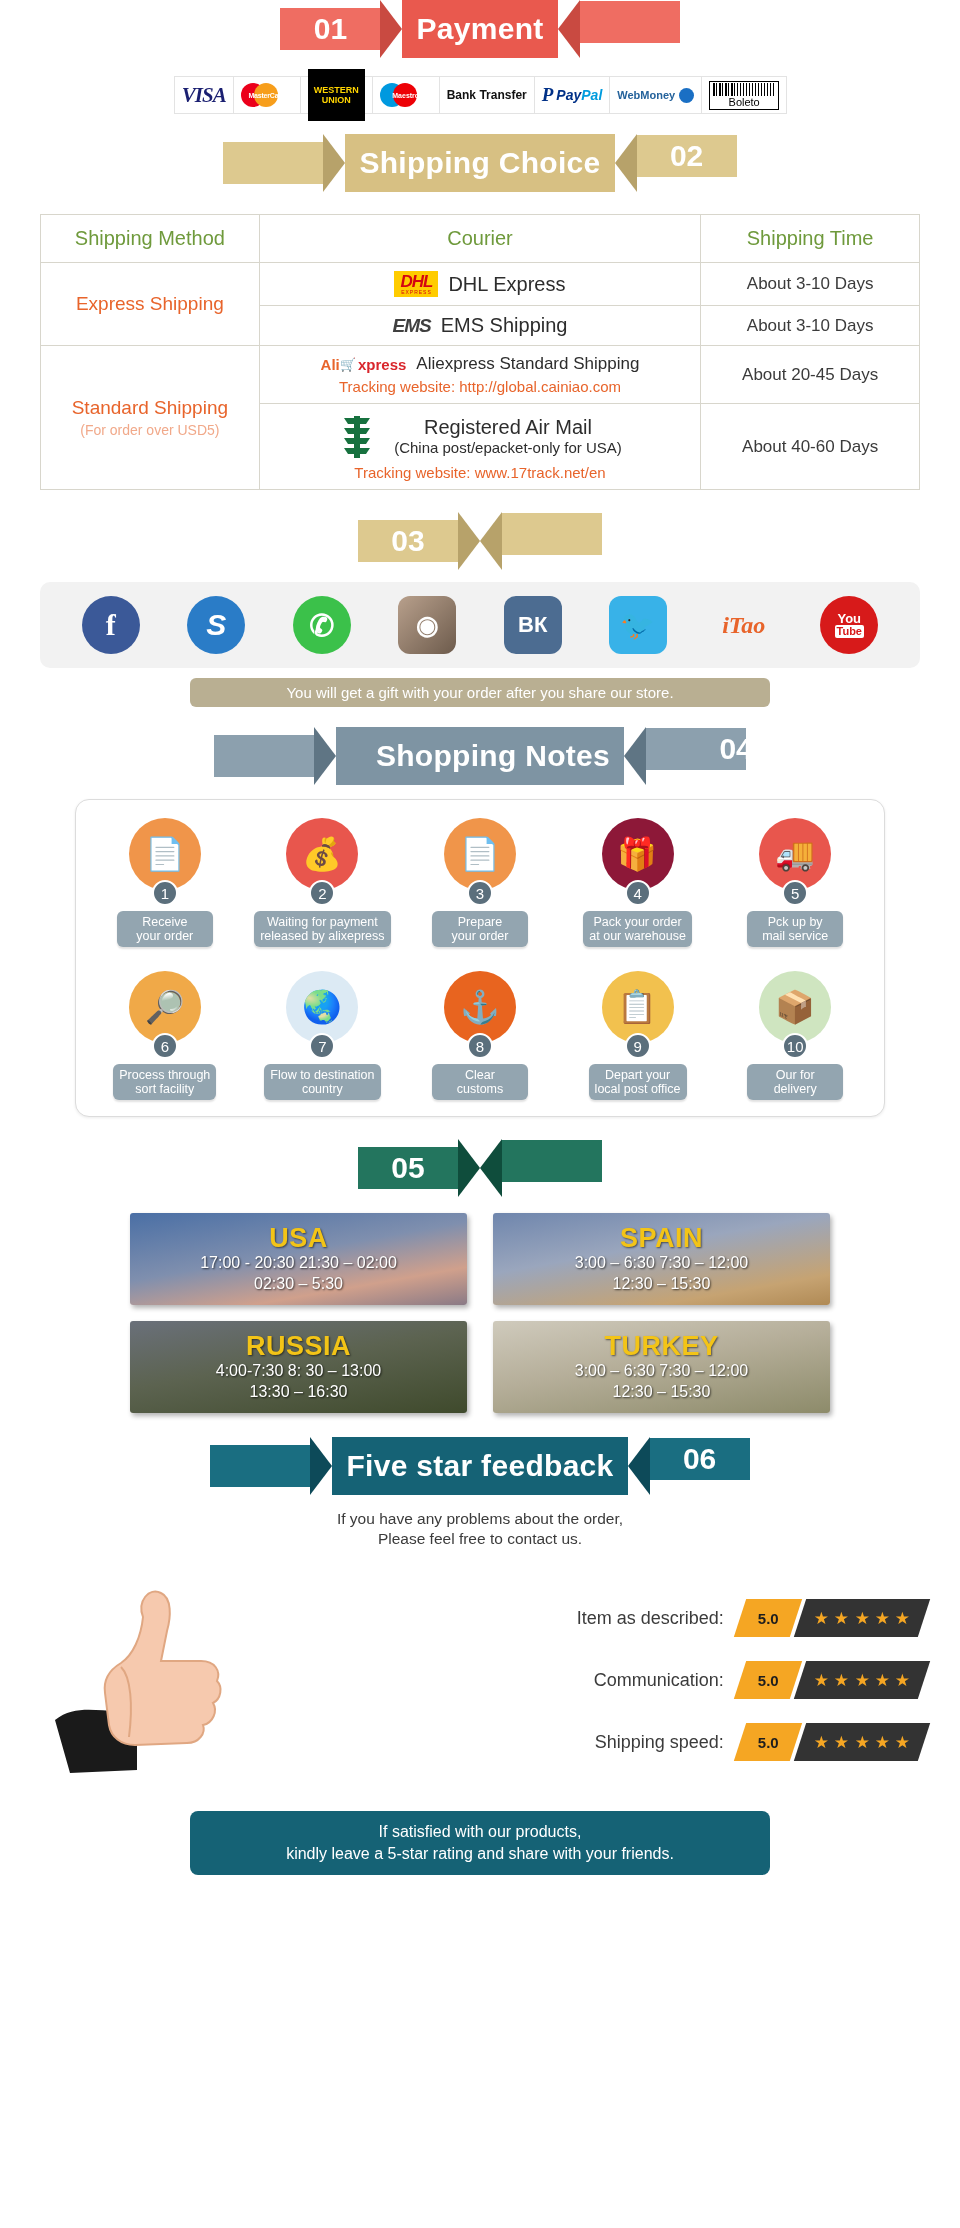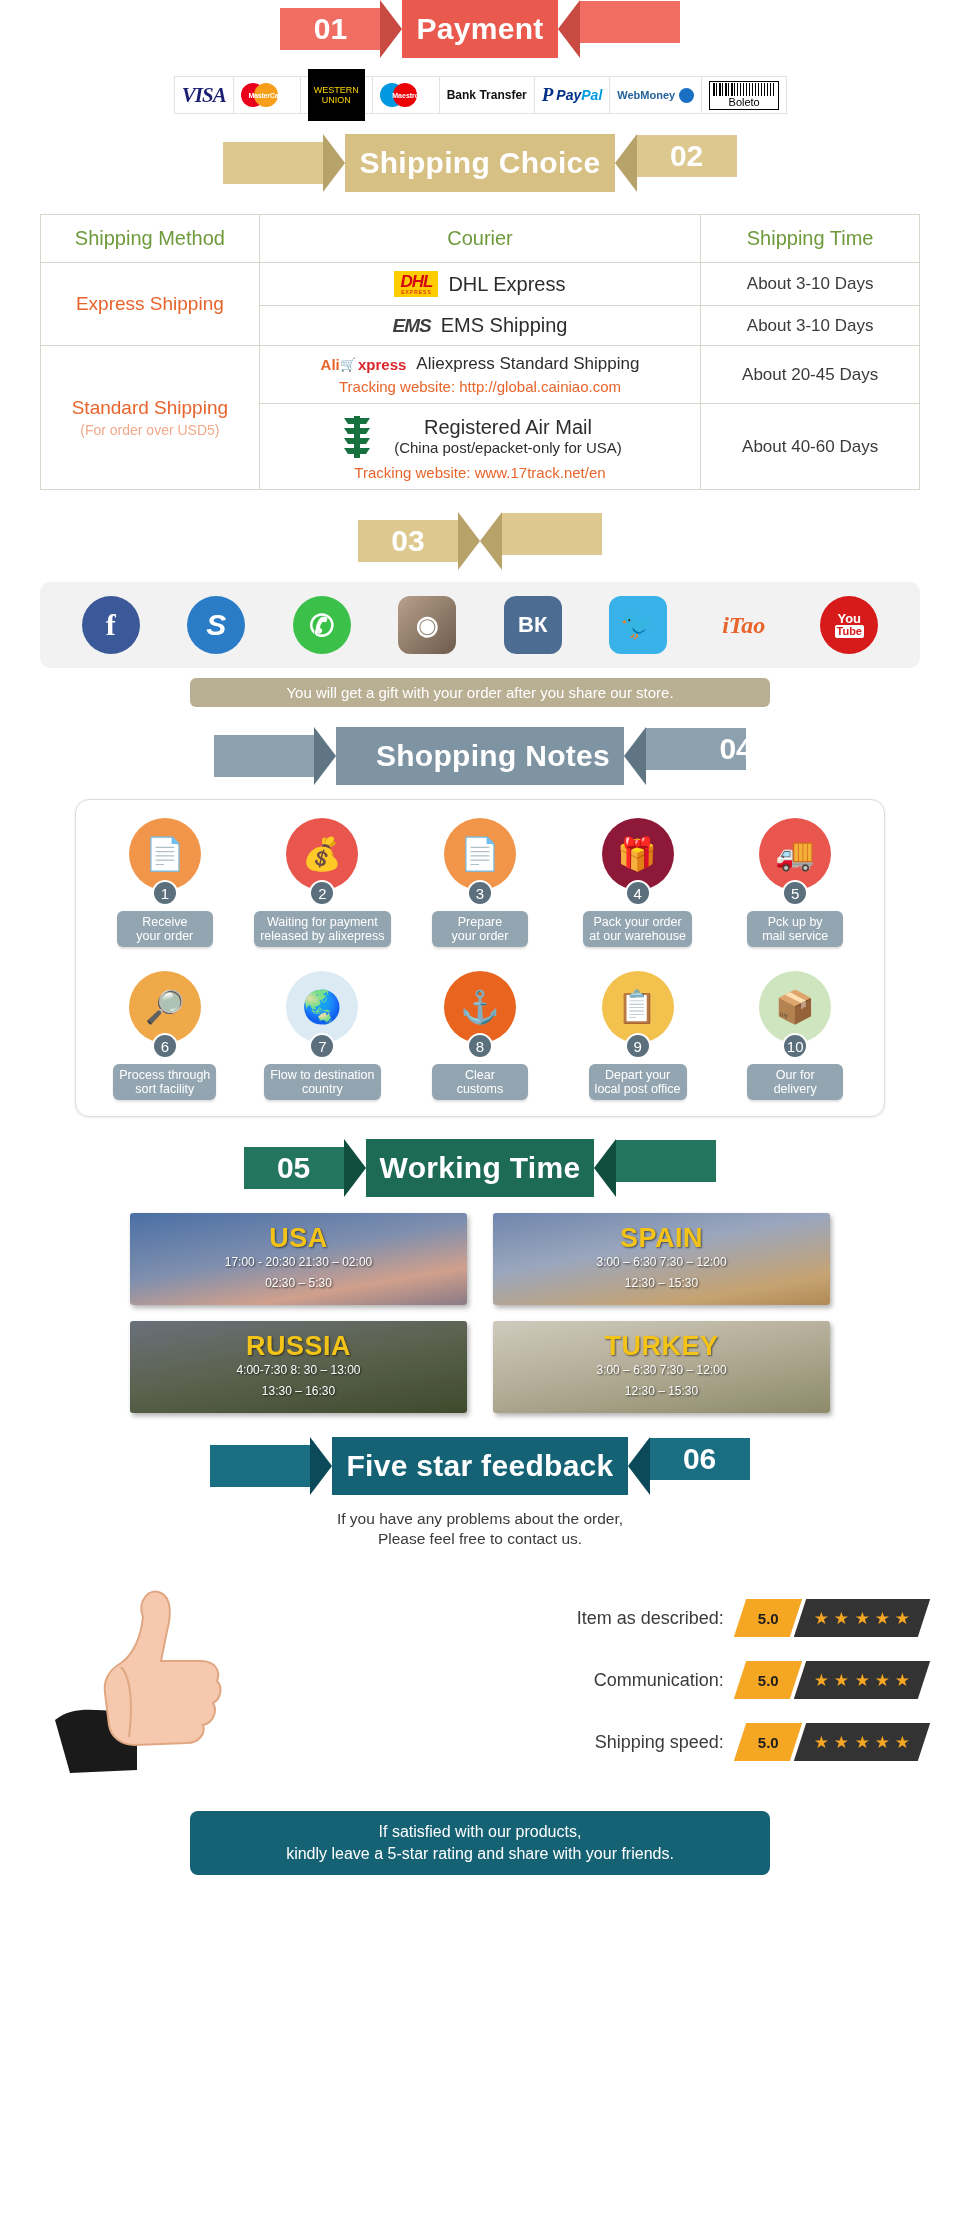--- a/index.html
+++ b/index.html
@@ -99,21 +99,21 @@
     justify-content: center;
     padding: 0 7px;
     margin-right: -1px;
   }
   .visa { font-family: "Liberation Serif", serif; font-style: italic; font-weight: bold; font-size: 21px; color: #1a1f71; letter-spacing: -1px;}
   .mc { display:flex; align-items:center; position:relative; width:52px;}
   .mc .c1, .mc .c2 { width:24px;height:24px;border-radius:50%; }
   .mc .c1 { background:#eb001b; }
   .mc .c2 { background:#f79e1b; margin-left:-11px; }
   .mc .lbl { position:absolute; width:100%; text-align:center; font-size:7px; font-weight:bold; color:#fff; letter-spacing:-0.2px; }
-  .wu { background:#000; color:#ffd400; font-size:9px; font-weight:normal; line-height:10px; text-align:center; padding:15px 5px; border:1px solid #000;}
+  .wu { background:#000; color:#ffd400; font-size:9px; font-weight:bold; line-height:10px; text-align:center; padding:15px 5px; border:1px solid #000;}
   .maestro { display:flex; align-items:center; position:relative; width:52px;}
   .maestro .c1,.maestro .c2 { width:24px;height:24px;border-radius:50%; }
   .maestro .c1 { background:#0099df; }
   .maestro .c2 { background:#ed0006; margin-left:-11px;}
   .maestro .lbl { position:absolute;width:100%;text-align:center;font-size:7px;font-weight:bold;color:#fff;}
   .bt { font-size:12px; font-weight:bold; color:#111; }
   .pp { display:flex; align-items:center; gap:3px;}
   .pp .mark { font-family:"Liberation Serif",serif; font-weight:bold; font-style:italic; color:#003087; font-size:19px;}
   .pp .t1 { color:#003087; font-weight:bold; font-style:italic; font-size:14px;}
   .pp .t2 { color:#009cde; font-weight:bold; font-style:italic; font-size:14px; margin-left:-3px;}
@@ -239,21 +239,21 @@
   }
   .wt-card.usa    { background: linear-gradient(170deg,#4a6fa5 0%,#7f8fae 45%,#d0a08c 75%,#8a7a86 100%); }
   .wt-card.spain  { background: linear-gradient(170deg,#6f86ad 0%,#9aa6bd 40%,#c6a372 80%,#b08a55 100%); }
   .wt-card.russia { background: linear-gradient(170deg,#6a707a 0%,#5c6350 45%,#3f4a2c 100%); }
   .wt-card.turkey { background: linear-gradient(170deg,#cfcabc 0%,#b5ae99 45%,#8d8b6a 100%); }
   .wt-name {
     font-size: 27px; font-weight: bold; color: #f3c417;
     letter-spacing: 0.5px; line-height: 28px;
     text-shadow: 1px 1px 2px rgba(0,0,0,.55);
   }
-  .wt-times { color: #fff; font-size: 12px; line-height: 21px; text-align:center; text-shadow: 1px 1px 2px rgba(0,0,0,.7); }
+  .wt-times { color: #fff; font-size: 16px; line-height: 21px; text-align:center; text-shadow: 1px 1px 2px rgba(0,0,0,.7); }
 
   
   .fb-intro { text-align: center; color: #3b3b3b; font-size: 15.5px; line-height: 20px; margin-top: 14px; }
   .fb-body { display: flex; align-items: center; margin-top: 6px; position: relative; height: 250px; }
   .thumb-wrap { width: 300px; display:flex; align-items:center; justify-content:center; }
   .fb-rows { flex: 1; padding-right: 36px; }
   .fb-row { display: flex; align-items: center; justify-content: flex-end; height: 62px; }
   .fb-label { font-size: 18px; color: #3b3b3b; margin-right: 16px; }
   .rate-chip { display: flex; align-items: stretch; height: 38px; }
   .rate-score {
@@ -558,23 +558,20 @@
           </div>
       </div>
     </div>
   </div>
 
   <div class="ribbon-wrap c-green" style="margin-top:22px;">
     <div class="rb-tail">
       <div class="rb-num">05</div>
     </div>
     <div class="rb-notch"></div>
-    <div class="rb-main">
-      <div class="rb-title">Working Time</div>
-    </div>
     <div class="rb-notch rt"></div>
     <div class="rb-tail right"></div>
   </div>
 
   <div class="wt-grid">
     <div class="wt-card usa">
       <div class="wt-name">USA</div>
       <div class="wt-times">
         <div>17:00 - 20:30  21:30 – 02:00</div>
         <div>02:30 – 5:30</div>

